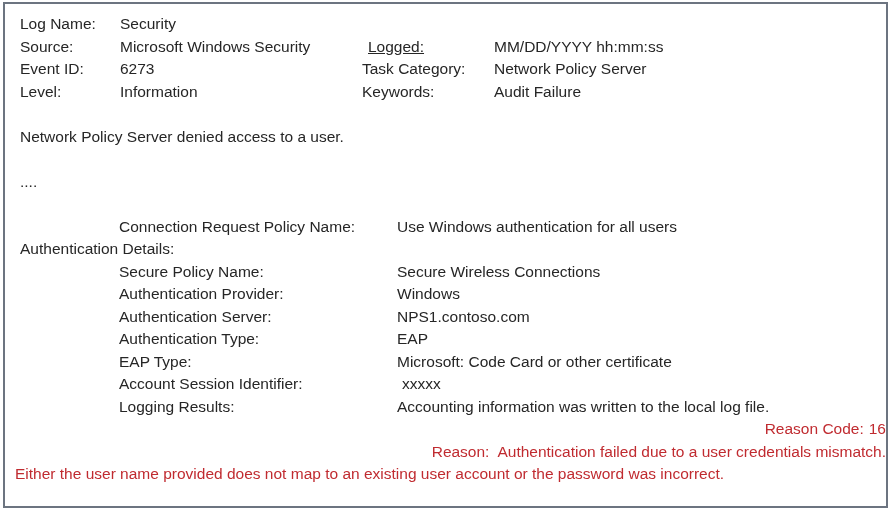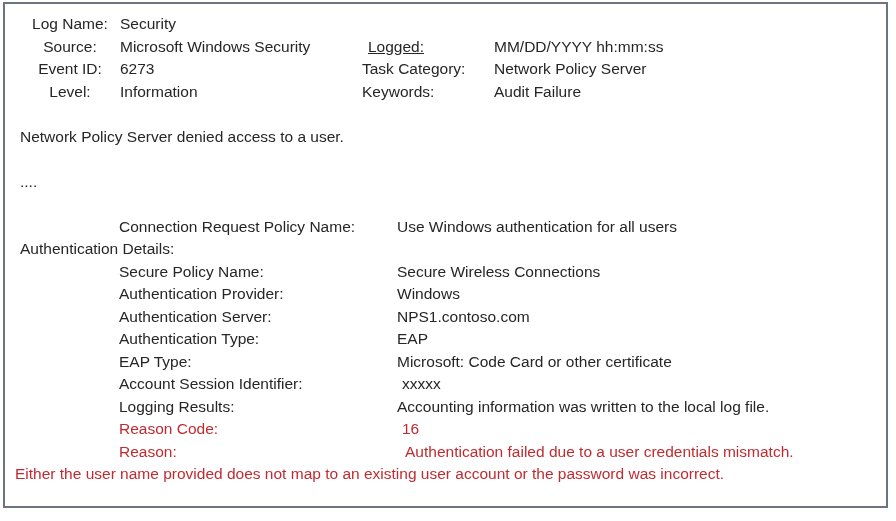--- a/index.html
+++ b/index.html
@@ -34,30 +34,30 @@
   }
   .line {
     line-height: 22.5px;
     height: 22.5px;
     white-space: nowrap;
   }
   .spacer {
     height: 22.5px;
   }
   
-  .hl  { display: inline-block; width: 100px; text-align: center; }
+  .hl  { display: inline-block; width: 100px; }
   .hv  { display: inline-block; width: 242px; }
   .hl2 { display: inline-block; width: 132px; }
   .pad6 { padding-left: 6px; text-decoration: underline; }
   
   .dl { display: inline-block; margin-left: 99px; width: 278px; }
   .dv { display: inline-block; }
   .indent-sm { padding-left: 5px; }
   .indent-md { padding-left: 8px; }
-  .alert { color: var(--alert); }
+  .alert { color: var(--alert); text-align: right; }
   .footer-note {
     margin-left: -5px;
     color: var(--alert);
   }
 </style>
 </head>
 <body>
 
 <div class="frame">
 

